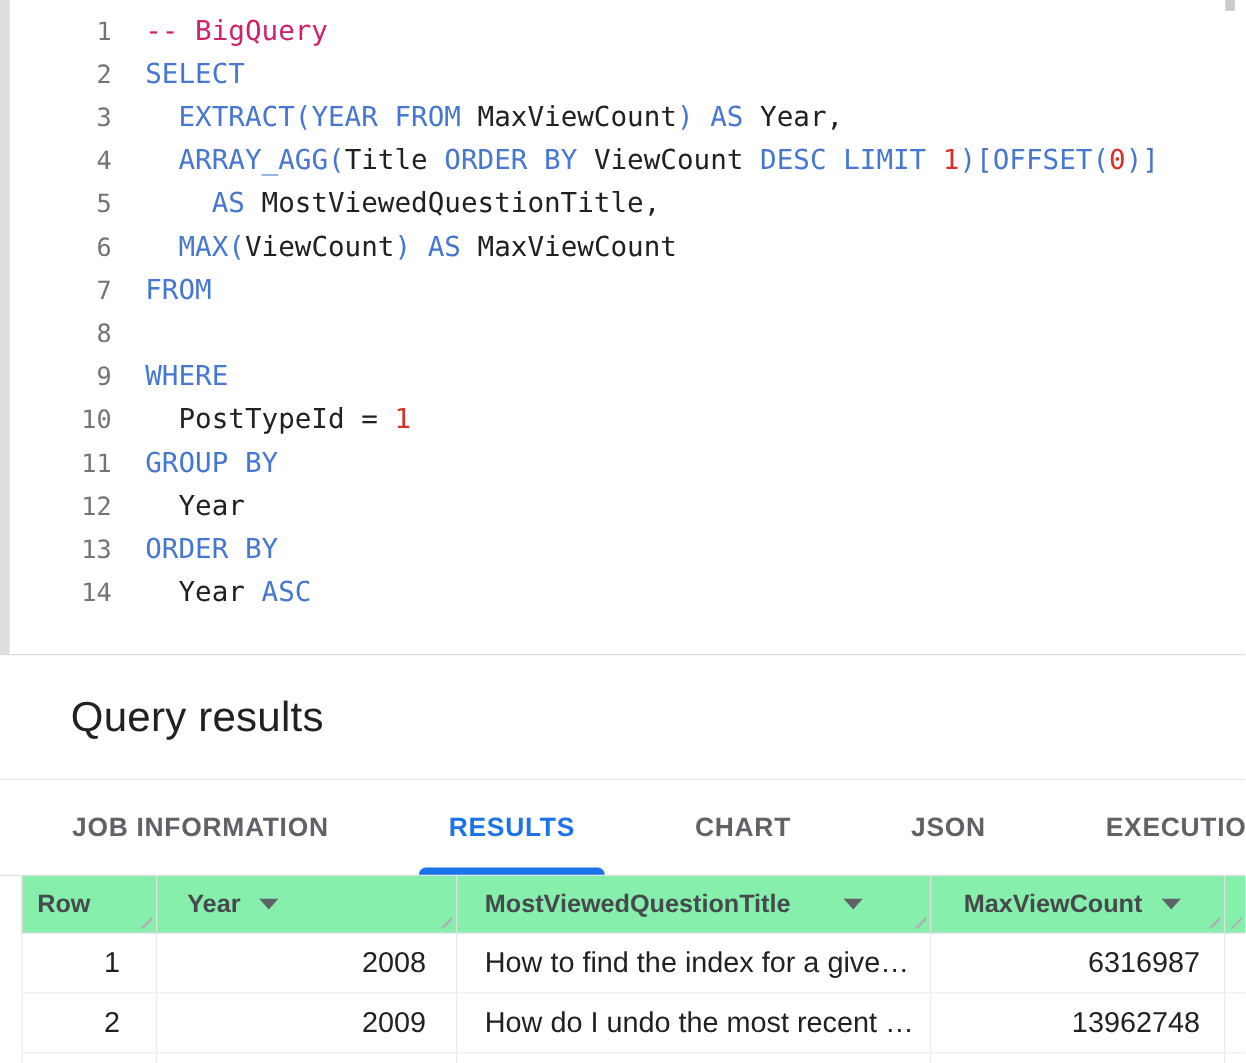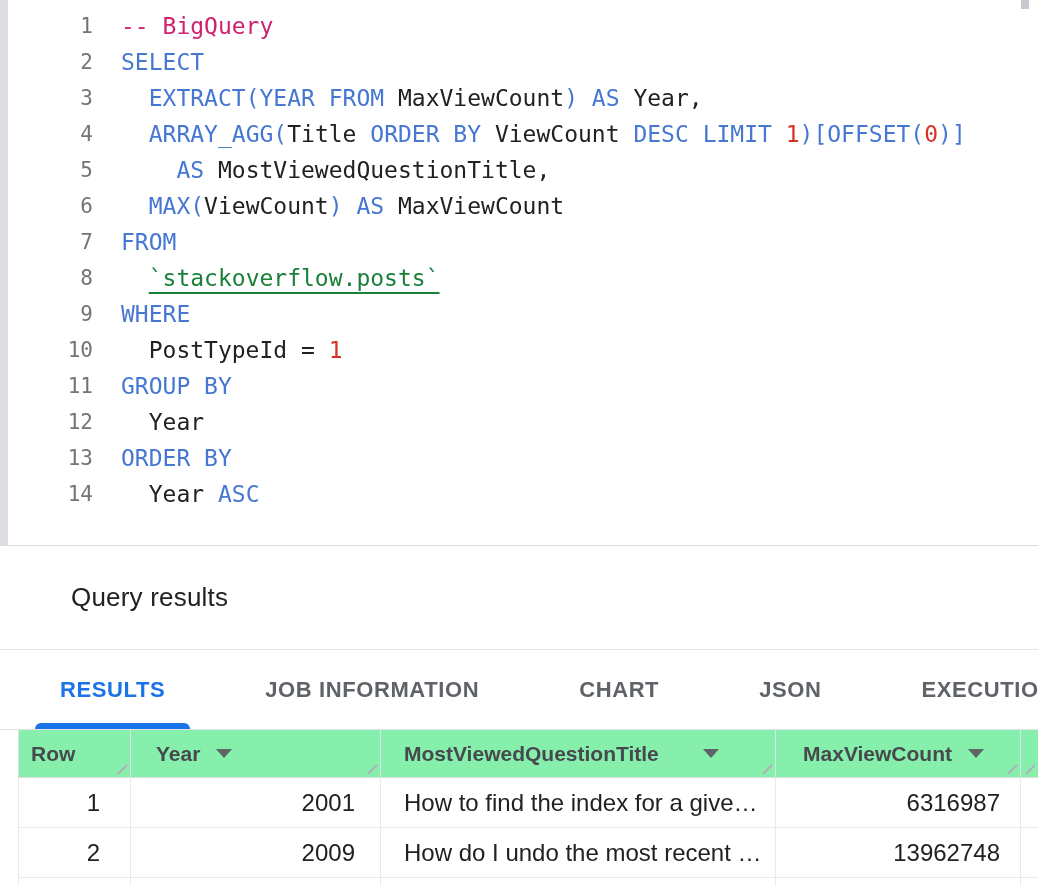--- a/index.html
+++ b/index.html
@@ -19,21 +19,21 @@
   .code-text{padding-left:28px;}
   .tok-pl{color:#202124;}
   .tok-kw{color:var(--keyword-blue,#4677d2);}
   .tok-comment{color:var(--comment-pink,#d0216d);margin-top:44px;}
   .tok-num{color:var(--number-red,#d93025);}
   .tok-table{color:var(--table-link-green,#188038);text-decoration:underline;text-underline-offset:6px;cursor:pointer;}
 
   
   .results-head{height:104px;box-sizing:border-box;display:flex;align-items:center;
     padding-left:59px;border-bottom:1px solid #e4e6e8;background:#fff;}
-  .results-head h1{margin:12px;font-size:26px;font-weight:400;color:#202124;letter-spacing:0.2px;}
+  .results-head h1{margin:0;font-size:35px;font-weight:400;color:#202124;letter-spacing:0.2px;}
 
   
   .tabs{display:flex;height:80px;box-sizing:border-box;padding-left:10px;border-bottom:1px solid #e0e2e5;background:#fff;}
   .tab{position:relative;display:flex;align-items:center;height:100%;padding:0 25px;margin:0 25px;
     color:#5f6368;font-size:22px;font-weight:700;letter-spacing:0.6px;white-space:nowrap;cursor:pointer;}
   .tab.active{color:var(--active-tab-blue,#1a73e8);}
   .tab.active::after{content:"";position:absolute;left:0;right:0;bottom:0;height:6px;
     border-radius:6px 6px 0 0;background:var(--active-tab-blue,#1a73e8);}
 
   
@@ -69,42 +69,42 @@
 
   <div class="editor">
     <div class="code-lines" id="code-lines">
         <div class="code-line"><span class="ln">1</span><span class="code-text"><span class="tok-comment">-- BigQuery</span></span></div>
         <div class="code-line"><span class="ln">2</span><span class="code-text"><span class="tok-kw">SELECT</span></span></div>
         <div class="code-line"><span class="ln">3</span><span class="code-text"><span class="tok-pl">  </span><span class="tok-kw">EXTRACT(YEAR FROM </span><span class="tok-pl">MaxViewCount</span><span class="tok-kw">) AS </span><span class="tok-pl">Year,</span></span></div>
         <div class="code-line"><span class="ln">4</span><span class="code-text"><span class="tok-pl">  </span><span class="tok-kw">ARRAY_AGG(</span><span class="tok-pl">Title </span><span class="tok-kw">ORDER BY </span><span class="tok-pl">ViewCount </span><span class="tok-kw">DESC LIMIT </span><span class="tok-num">1</span><span class="tok-kw">)[OFFSET(</span><span class="tok-num">0</span><span class="tok-kw">)]</span></span></div>
         <div class="code-line"><span class="ln">5</span><span class="code-text"><span class="tok-pl">    </span><span class="tok-kw">AS </span><span class="tok-pl">MostViewedQuestionTitle,</span></span></div>
         <div class="code-line"><span class="ln">6</span><span class="code-text"><span class="tok-pl">  </span><span class="tok-kw">MAX(</span><span class="tok-pl">ViewCount</span><span class="tok-kw">) AS </span><span class="tok-pl">MaxViewCount</span></span></div>
         <div class="code-line"><span class="ln">7</span><span class="code-text"><span class="tok-kw">FROM</span></span></div>
-        <div class="code-line"><span class="ln">8</span><span class="code-text"><span class="tok-pl">  </span><span class="tok-table">`stackoverflow.posts`</span></span></div>
+        <div class="code-line"><span class="ln">8</span></div>
         <div class="code-line"><span class="ln">9</span><span class="code-text"><span class="tok-kw">WHERE</span></span></div>
         <div class="code-line"><span class="ln">10</span><span class="code-text"><span class="tok-pl">  PostTypeId = </span><span class="tok-num">1</span></span></div>
         <div class="code-line"><span class="ln">11</span><span class="code-text"><span class="tok-kw">GROUP BY</span></span></div>
         <div class="code-line"><span class="ln">12</span><span class="code-text"><span class="tok-pl">  Year</span></span></div>
         <div class="code-line"><span class="ln">13</span><span class="code-text"><span class="tok-kw">ORDER BY</span></span></div>
         <div class="code-line"><span class="ln">14</span><span class="code-text"><span class="tok-pl">  Year </span><span class="tok-kw">ASC</span></span></div>
       </div>
     <div class="left-scrollbar"></div>
     <div class="v-scroll-thumb"></div>
   </div>
 
   <div class="results-head">
     <h1>Query results</h1>
   </div>
 
   <div class="tabs" id="tabs">
+      <div class="tab">
+        <span>JOB INFORMATION</span>
+      </div>
       <div class="tab active">
         <span>RESULTS</span>
-      </div>
-      <div class="tab">
-        <span>JOB INFORMATION</span>
       </div>
       <div class="tab">
         <span>CHART</span>
       </div>
       <div class="tab">
         <span>JSON</span>
       </div>
       <div class="tab">
         <span>EXECUTION DETAILS</span>
       </div>
@@ -131,21 +131,21 @@
           <div class="sort-arrow"></div>
           <div class="grip"></div>
         </div>
         <div class="th col-extra">
           <div class="grip"></div>
         </div>
       </div>
     <div id="tbody">
         <div class="tr">
           <div class="td col-row">1</div>
-          <div class="td col-year">2001</div>
+          <div class="td col-year">2008</div>
           <div class="td col-title">How to find the index for a give…</div>
           <div class="td col-max">6316987</div>
           <div class="td col-extra"></div>
         </div>
         <div class="tr">
           <div class="td col-row">2</div>
           <div class="td col-year">2009</div>
           <div class="td col-title">How do I undo the most recent …</div>
           <div class="td col-max">13962748</div>
           <div class="td col-extra"></div>

